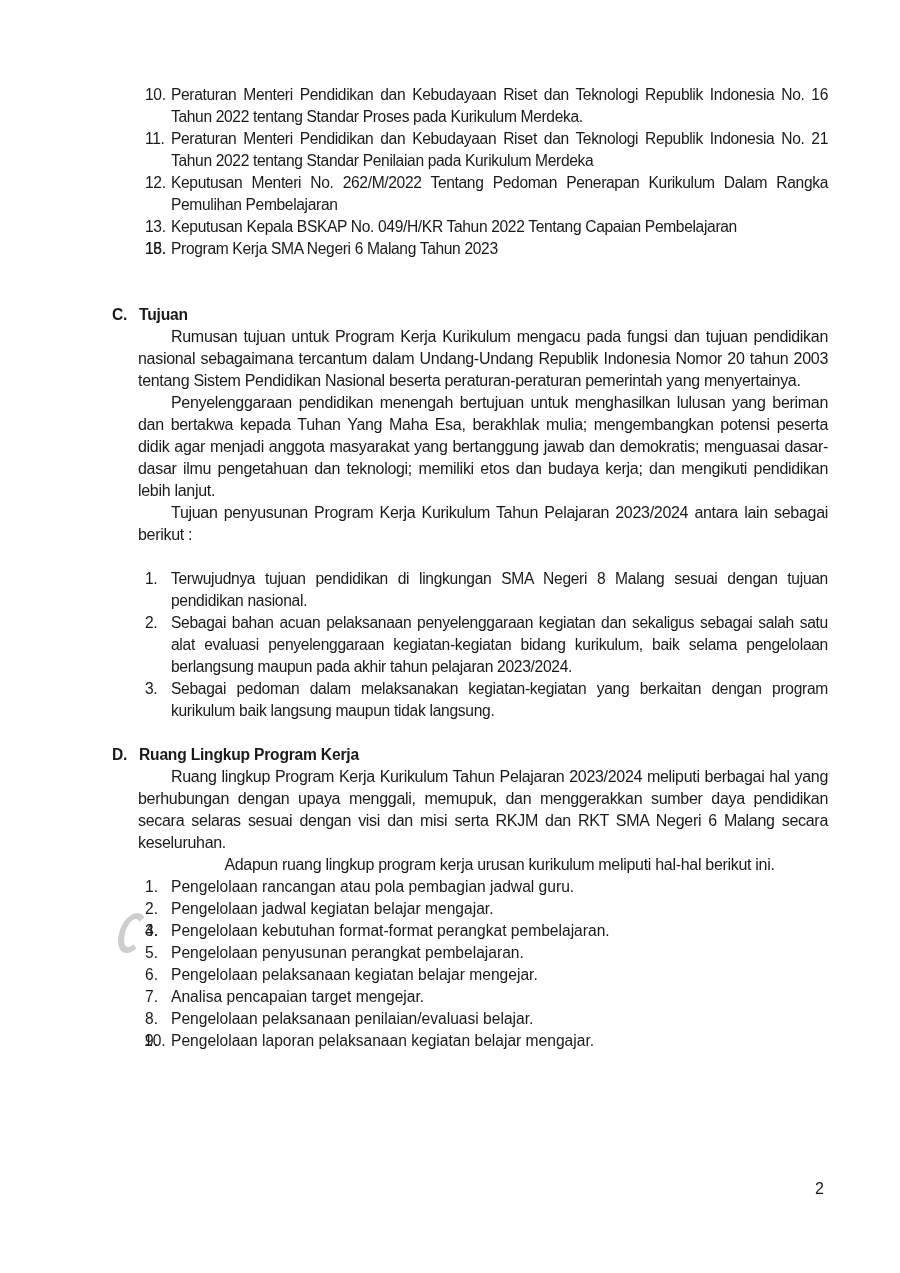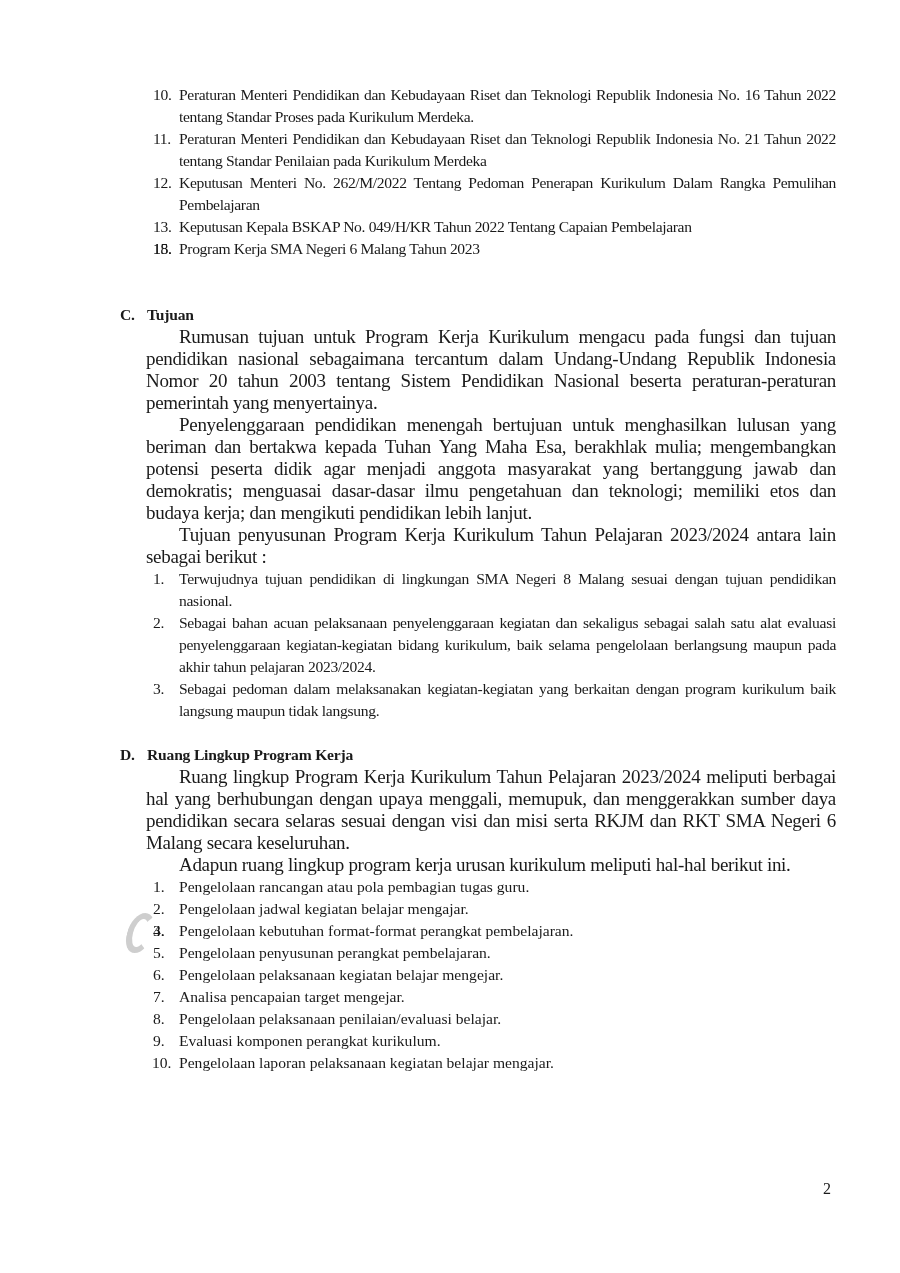--- a/index.html
+++ b/index.html
@@ -1,20 +1,20 @@
 <!DOCTYPE html>
 <html><head>
 <meta charset="utf-8">
 <style>
   html, body { margin: 0; padding: 0; background: #ffffff; }
   body { width: 900px; height: 1273px; position: relative; overflow: hidden;
          font-family: "Liberation Sans", sans-serif; color: #1a1a1a; }
-  .page { position: absolute; left: 16px; top: 0; width: 884px; height: 1273px; font-family: Liberation Serif, serif; }
+  .page { position: absolute; left: 8px; top: 0; width: 884px; height: 1273px; }
   .heading { position: absolute; font-weight: bold; font-size: 15.6px; line-height: 22px; letter-spacing: -0.2px; }
-  .para { position: absolute; font-size: 19px; line-height: 22px; letter-spacing: -0.3px; }
+  .para { position: absolute; font-size: 16px; line-height: 22px; letter-spacing: -0.3px; }
   .para p { margin: 0; text-align: justify; }
   .para p .indent { display: inline-block; width: 33px; }
   .pagenum { position: absolute; left: 807px; top: 1180px; font-size: 16px; }
   .mark { position: absolute; left: 111px; top: 913px; width: 26px; height: 40px;
           border: 6px solid #c9c9c9; border-right-color: transparent; border-radius: 50%;
           box-sizing: border-box; transform: skewX(-15deg); opacity: 0.9; }
   ol.reflist { position: absolute; left: 130px; top: 84px; width: 690px; margin: 0; padding: 0; list-style: none; }
   ol.reflist li { position: relative; padding-left: 33px; font-size: 15.6px; line-height: 22px; letter-spacing: -0.35px; text-align: justify; }
   ol.reflist li .n { position: absolute; left: 7px; top: 0; }
   ol.tlist { position: absolute; left: 130px; width: 690px; margin: 0; padding: 0; list-style: none; }
@@ -56,32 +56,32 @@
     <li><span class="n">3.</span><span>Sebagai pedoman dalam melaksanakan kegiatan-kegiatan yang berkaitan dengan program kurikulum baik langsung maupun tidak langsung.</span></li>
   </ol>
 
   <div class="heading" style="left:104px; top:744px;">
     <span>D.</span>
     <span style="position:absolute; left:27px; white-space:nowrap;">Ruang Lingkup Program Kerja</span>
   </div>
 
   <div class="para" style="left:130px; top:766px; width:690px;">
     <p><span class="indent"></span><span>Ruang lingkup Program Kerja Kurikulum Tahun Pelajaran 2023/2024 meliputi berbagai hal yang berhubungan dengan upaya menggali, memupuk, dan menggerakkan sumber daya pendidikan secara selaras sesuai dengan visi dan misi serta RKJM dan RKT SMA Negeri 6 Malang secara keseluruhan.</span></p>
-    <p style="text-align:left;"><span class="indent"></span><span>Adapun ruang lingkup program kerja urusan kurikulum meliputi hal-hal berikut ini.</span></p>
+    <p style="text-align:center;"><span class="indent"></span><span>Adapun ruang lingkup program kerja urusan kurikulum meliputi hal-hal berikut ini.</span></p>
   </div>
 
   <div class="mark"></div>
 
   <ol class="slist">
-    <li><span class="n">1.</span><span>Pengelolaan rancangan atau pola pembagian tugas guru.</span></li>
+    <li><span class="n">1.</span><span>Pengelolaan rancangan atau pola pembagian jadwal guru.</span></li>
     <li><span class="n">2.</span><span>Pengelolaan jadwal kegiatan belajar mengajar.</span></li>
     <li><span class="n">3.</span></li>
     <li><span class="n">4.</span><span>Pengelolaan kebutuhan format-format perangkat pembelajaran.</span></li>
     <li><span class="n">5.</span><span>Pengelolaan penyusunan perangkat pembelajaran.</span></li>
     <li><span class="n">6.</span><span>Pengelolaan pelaksanaan kegiatan belajar mengejar.</span></li>
     <li><span class="n">7.</span><span>Analisa pencapaian target mengejar.</span></li>
     <li><span class="n">8.</span><span>Pengelolaan pelaksanaan penilaian/evaluasi belajar.</span></li>
-    <li><span class="n">9.</span><span>Evaluasi komponen perangkat kurikulum.</span></li>
+    <li><span class="n">9.</span></li>
     <li class="wide"><span class="n">10.</span><span>Pengelolaan laporan pelaksanaan kegiatan belajar mengajar.</span></li>
   </ol>
 
   <div class="pagenum">2</div>
 </div>
 
 </body></html>

